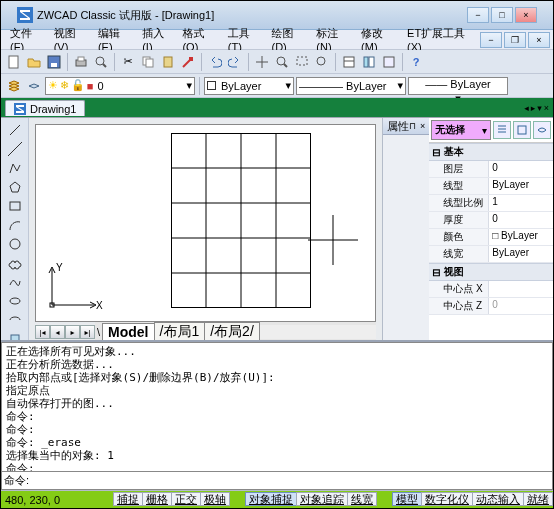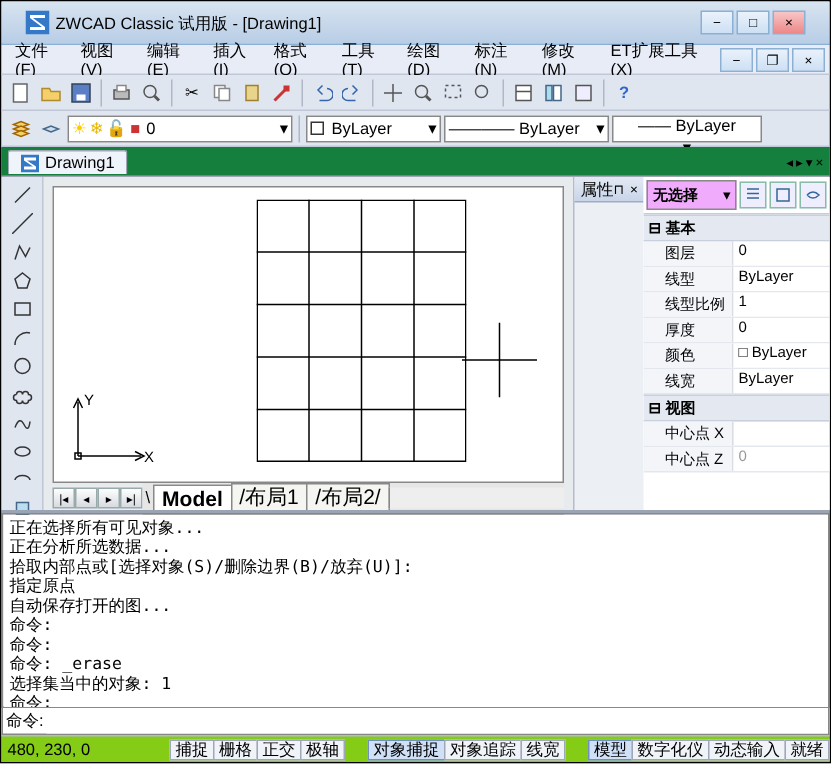--- a/index.html
+++ b/index.html
@@ -52,21 +52,21 @@
   .prow .v.gray { color:#999; }
 
   .cmdwrap { height:150px; display:flex; flex-direction:column; border-top:2px solid #9aa4b5;}
   .cmdhist { flex:1; background:#fff; border:1px solid #888; overflow:auto; padding:2px 4px; font-family:SimSun,monospace; font-size:11px; line-height:13px; white-space:pre; }
   .cmdline { display:flex; border:1px solid #888; border-top:none; background:#fff; }
   .cmdline .lbl { padding:1px 2px; }
   .cmdline input { flex:1; border:none; outline:none; font-family:SimSun,monospace; font-size:11px; padding:1px 2px;}
 
   .statusbar { height:18px; background:#84cc16; border-top:1px solid #b4bcc9; display:flex; align-items:center; font-size:11px; }
   .coords { padding:0 4px; width:80px; }
-  .statusbtn { border:1px solid #a0a8b8; padding:0 3px; background:#f0f3f8; margin-left:-1px; cursor:pointer;}
+  .statusbtn { border:1px solid #a0a8b8; padding:0 3px; background:#f0f3f8; margin-left:-1px; cursor:pointer;text-decoration:underline;}
   .statusbtn.active { background:#cfe0f7; border-color:#6f90c0;margin-left:15px;}
 
   .box-sq { width:9px;height:9px;border:1px solid #333;display:inline-block;}
 </style>
 </head>
 <body>
 
 <div class="app">
 
   <div class="titlebar">

